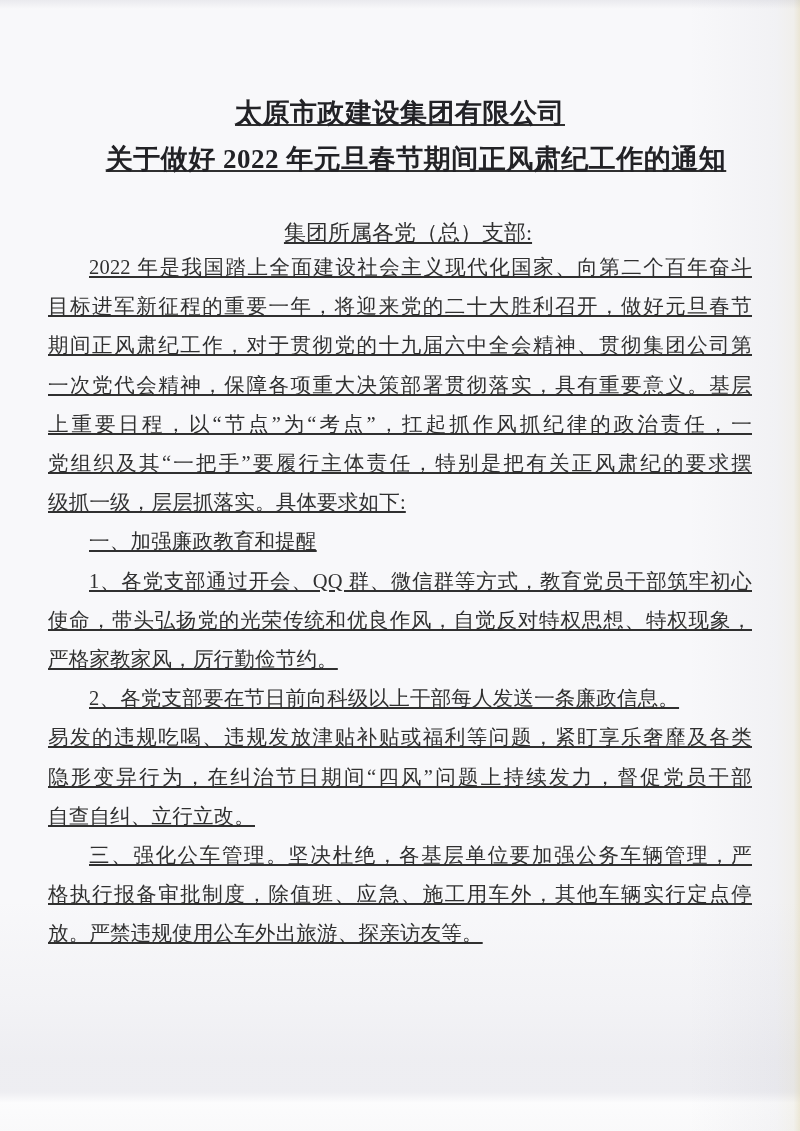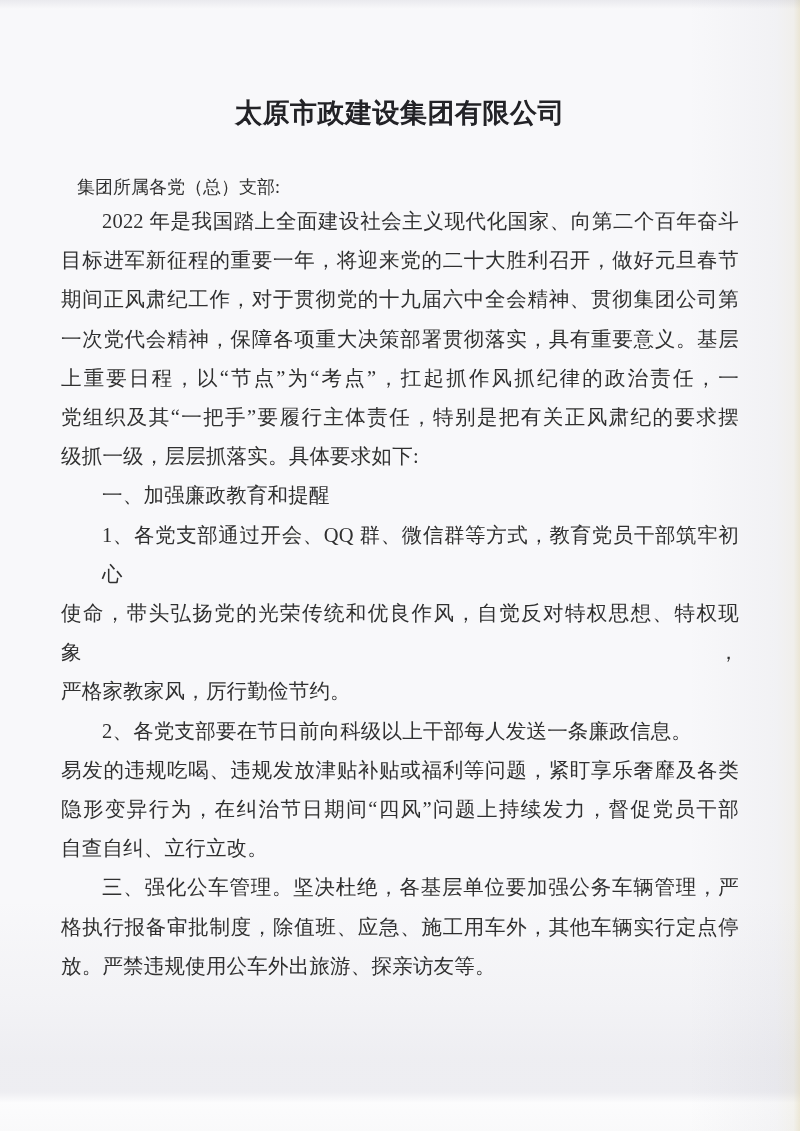--- a/index.html
+++ b/index.html
@@ -26,38 +26,40 @@
     position: absolute;
     inset: 0;
     pointer-events: none;
     background:
       linear-gradient(180deg, rgba(130,130,150,0.12) 0px, rgba(130,130,150,0.0) 9px),
       linear-gradient(90deg, rgba(0,0,0,0) 86%, rgba(120,120,140,0.05) 97%, rgba(170,158,110,0.10) 99.2%, rgba(214,202,158,0.40) 100%),
       linear-gradient(180deg, rgba(0,0,0,0) 900px, rgba(135,135,158,0.05) 1005px, rgba(135,135,158,0.09) 1060px, rgba(135,135,158,0.09) 1092px, rgba(255,255,255,0.55) 1103px, rgba(250,250,250,0.6) 1131px);
   }
   .doc {
     position: relative;
-    padding: 0 61px;
+    padding: 0 48px;
+    text-decoration: underline;
   }
   .title {
     margin: 0;
     font-size: 27px;
     font-weight: 700;
     line-height: 34px;
     text-align: center;
     color: #222226;
     letter-spacing: 0.5px;
   }
   .title1 { padding-top: 96px; }
   .title2 { margin-top: 12px; transform: translateX(16px); }
   .salutation {
     margin: 44px 0 0 16px;
-    font-size: 18px;
+    font-size: 22px;
     line-height: 26px;
     color: var(--ink, #303030);
+    text-align: center;
   }
   .body-lines { margin-top: 2px; }
   .line {
     margin: 0;
     font-size: 20.5px;
     line-height: 39.2px;
     letter-spacing: 0.2px;
     color: var(--ink, #303030);
     white-space: nowrap;
   }
@@ -68,20 +70,21 @@
     text-justify: inter-character;
   }
   .line.indent { padding-left: 41px; }
 </style>
 </head>
 <body>
 
 <div class="page">
   <div class="doc">
     <h1 class="title title1">太原市政建设集团有限公司</h1>
+    <h2 class="title title2">关于做好 2022 年元旦春节期间正风肃纪工作的通知</h2>
     <p class="salutation">集团所属各党（总）支部:</p>
     <div class="body-lines" id="body-lines">
         <p class="line indent justify">2022 年是我国踏上全面建设社会主义现代化国家、向第二个百年奋斗</p>
         <p class="line justify">目标进军新征程的重要一年，将迎来党的二十大胜利召开，做好元旦春节</p>
         <p class="line justify">期间正风肃纪工作，对于贯彻党的十九届六中全会精神、贯彻集团公司第</p>
         <p class="line justify">一次党代会精神，保障各项重大决策部署贯彻落实，具有重要意义。基层</p>
         <p class="line justify">上重要日程，以“节点”为“考点”，扛起抓作风抓纪律的政治责任，一</p>
         <p class="line justify">党组织及其“一把手”要履行主体责任，特别是把有关正风肃纪的要求摆</p>
         <p class="line">级抓一级，层层抓落实。具体要求如下:</p>
         <p class="line indent">一、加强廉政教育和提醒</p>

